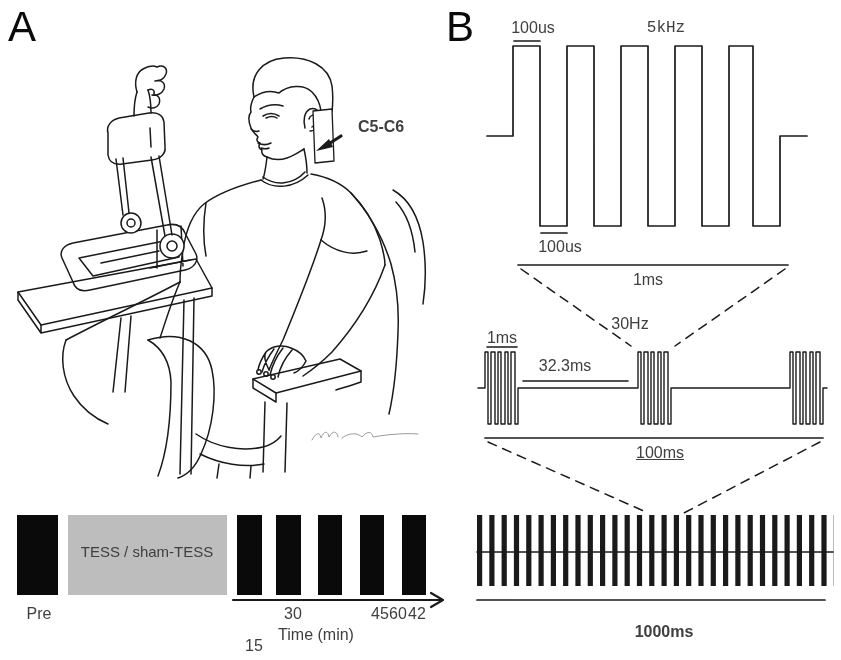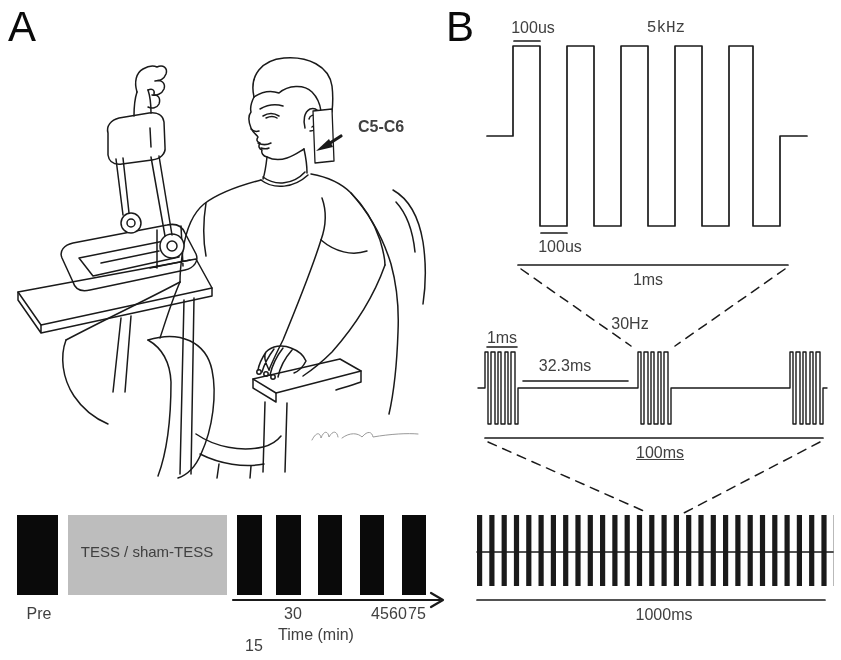--- a/index.html
+++ b/index.html
@@ -147,24 +147,24 @@
   <div class="lbl wf c" style="left:533px;top:20px;">100us</div>
   <div class="lbl wf c" style="left:666px;top:20px;font-family:Liberation Mono, monospace;">5kHz</div>
   <div class="lbl wf c" style="left:560px;top:239px;">100us</div>
   <div class="lbl wf c" style="left:648px;top:272px;">1ms</div>
 
   <div class="lbl wf c" style="left:502px;top:330px;">1ms</div>
   <div class="lbl wf c" style="left:565px;top:358px;text-align:center;">32.3ms</div>
   <div class="lbl wf c" style="left:630px;top:316px;">30Hz</div>
   <div class="lbl wf c" style="left:660px;top:445px;text-decoration:underline;">100ms</div>
 
-  <div class="lbl wf c" style="left:664px;top:607px;">1000ms</div>
+  <div class="lbl wf c" style="left:664px;top:624px;font-weight:bold;">1000ms</div>
 
   <div class="lbl wf c" style="left:39px;top:606px;">Pre</div>
   <div class="lbl sm c" style="left:147px;top:544px;">TESS / sham-TESS</div>
   <div class="lbl wf c" style="left:254px;top:606px;margin-top:32px;">15</div>
   <div class="lbl wf c" style="left:293px;top:606px;">30</div>
   <div class="lbl wf c" style="left:335px;top:606px;margin-left:45px;">45</div>
   <div class="lbl wf c" style="left:366px;top:606px;margin-left:32px;">60</div>
-  <div class="lbl wf c" style="left:417px;top:606px;">75</div>
+  <div class="lbl wf c" style="left:417px;top:606px;">42</div>
   <div class="lbl wf c" style="left:316px;top:627px;text-align:center;">Time (min)</div>
 
 </div>
 
 </body></html>

